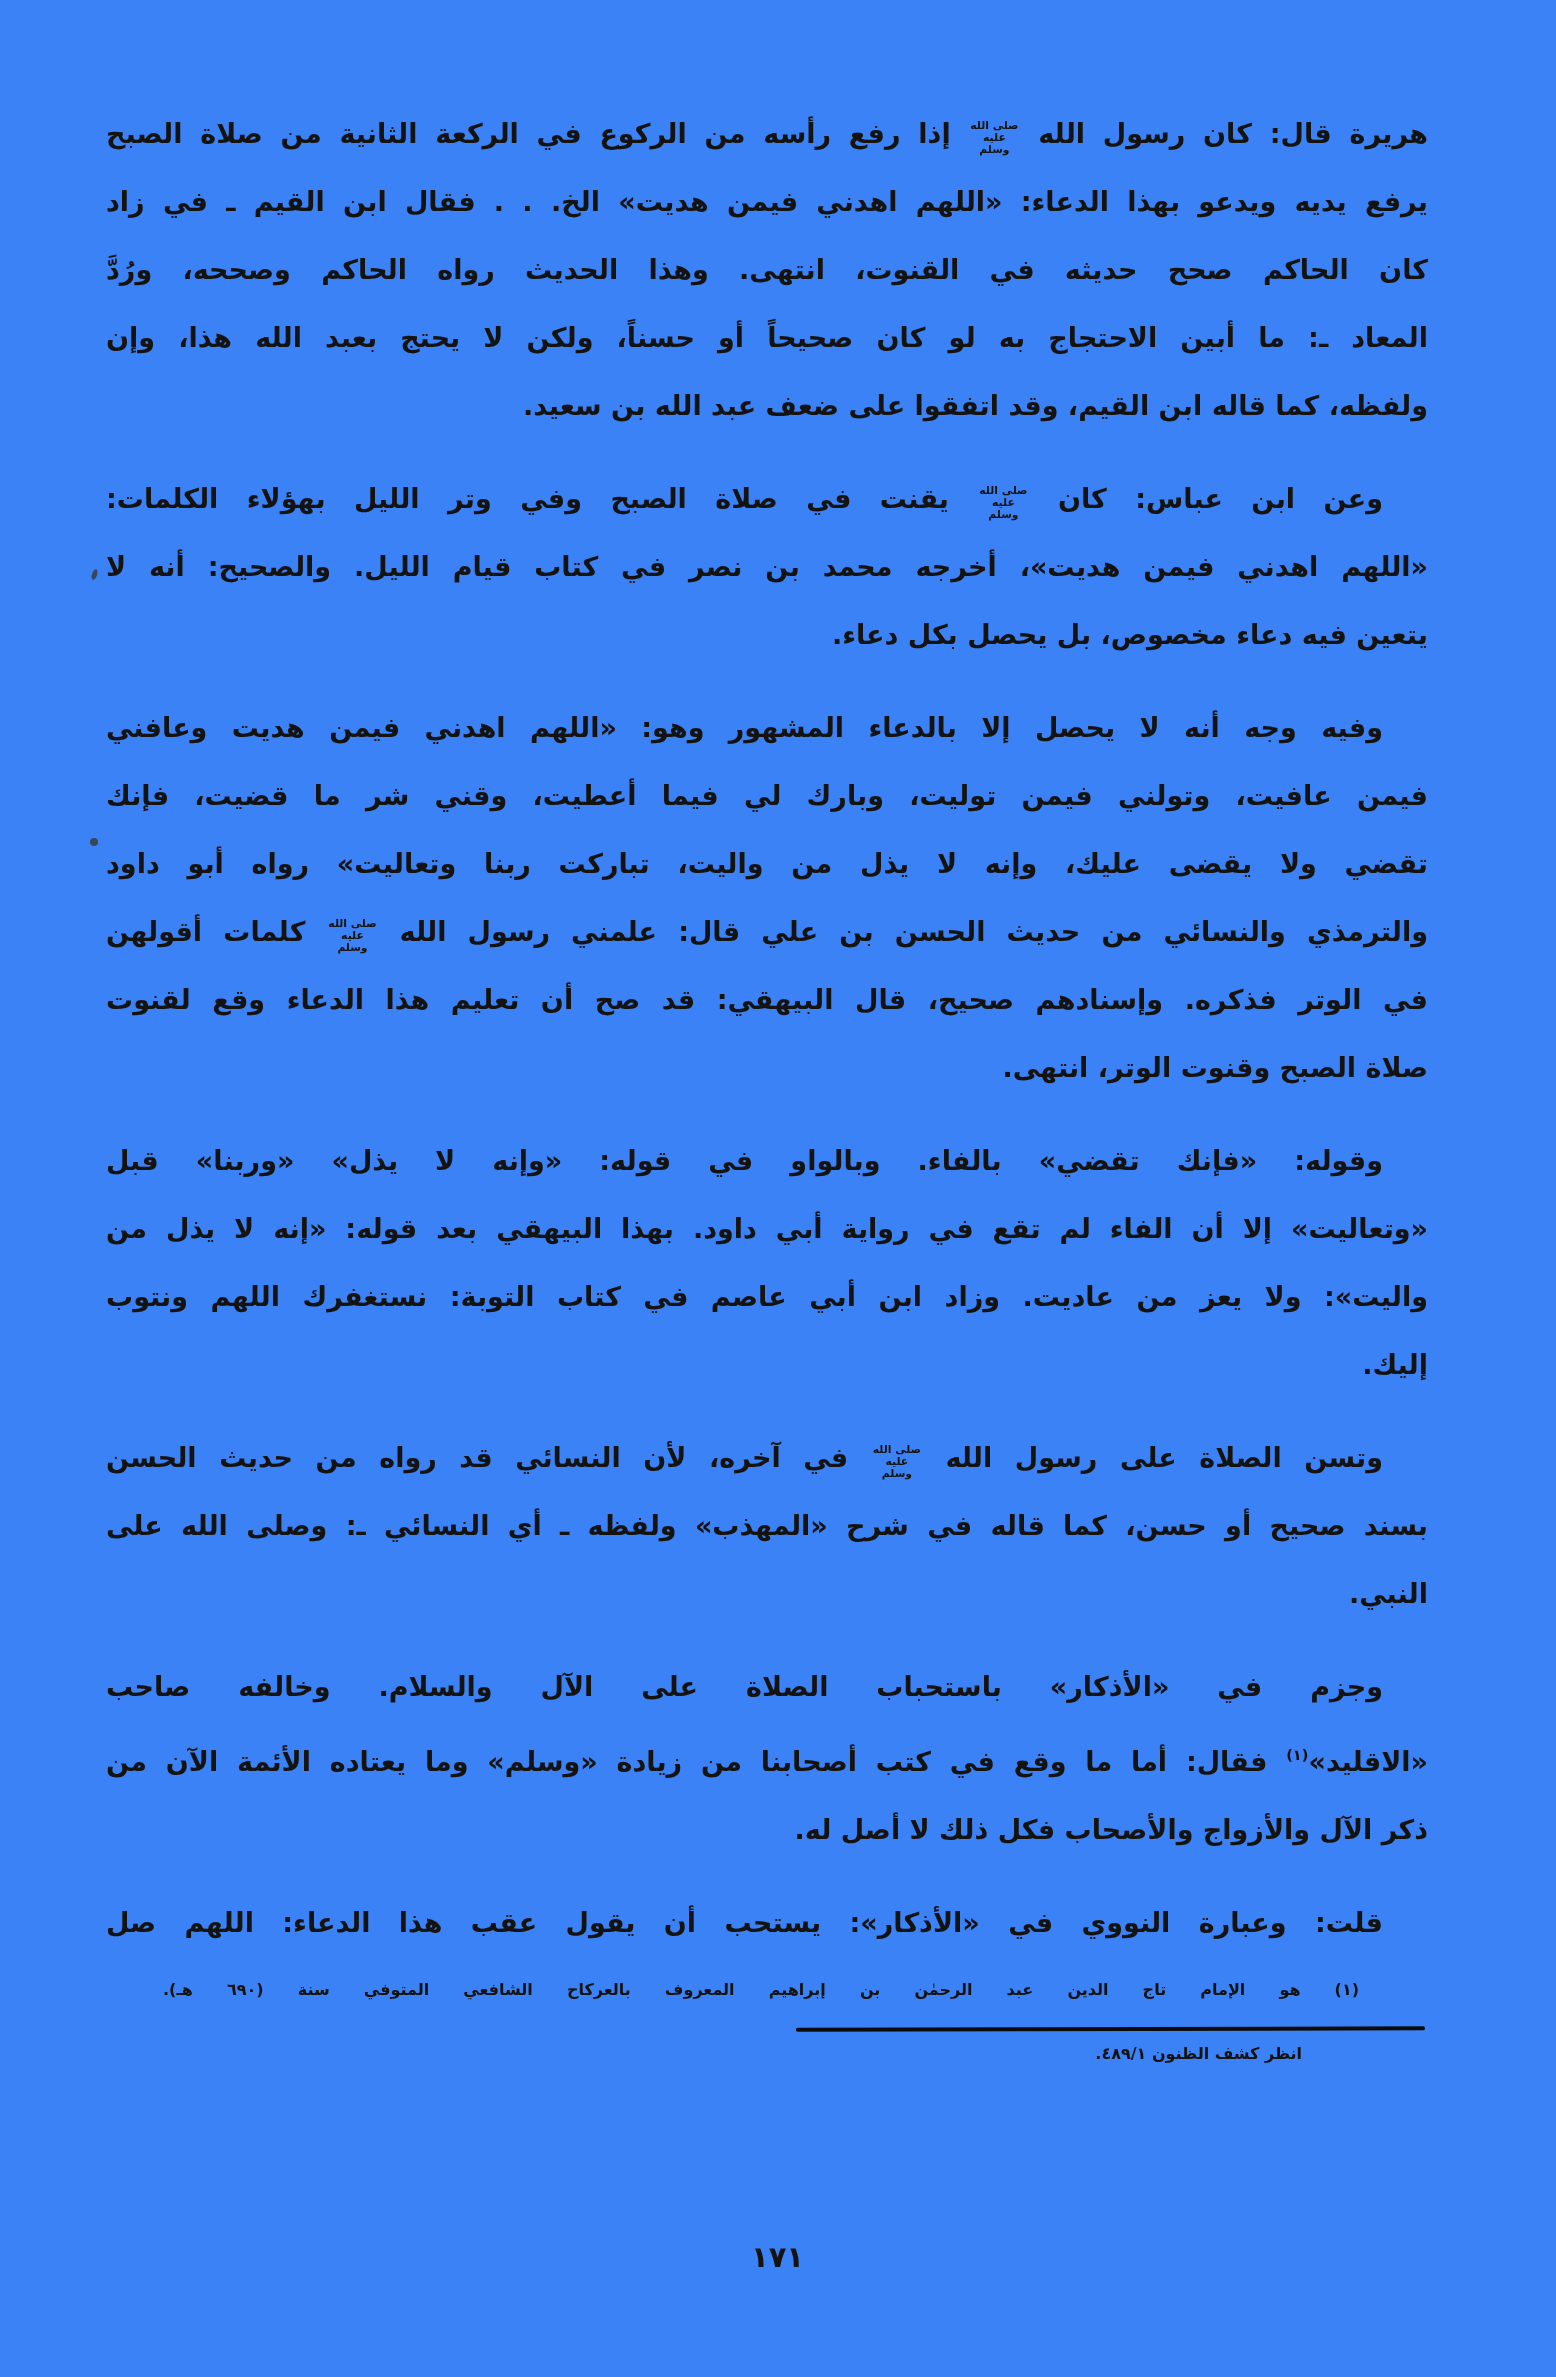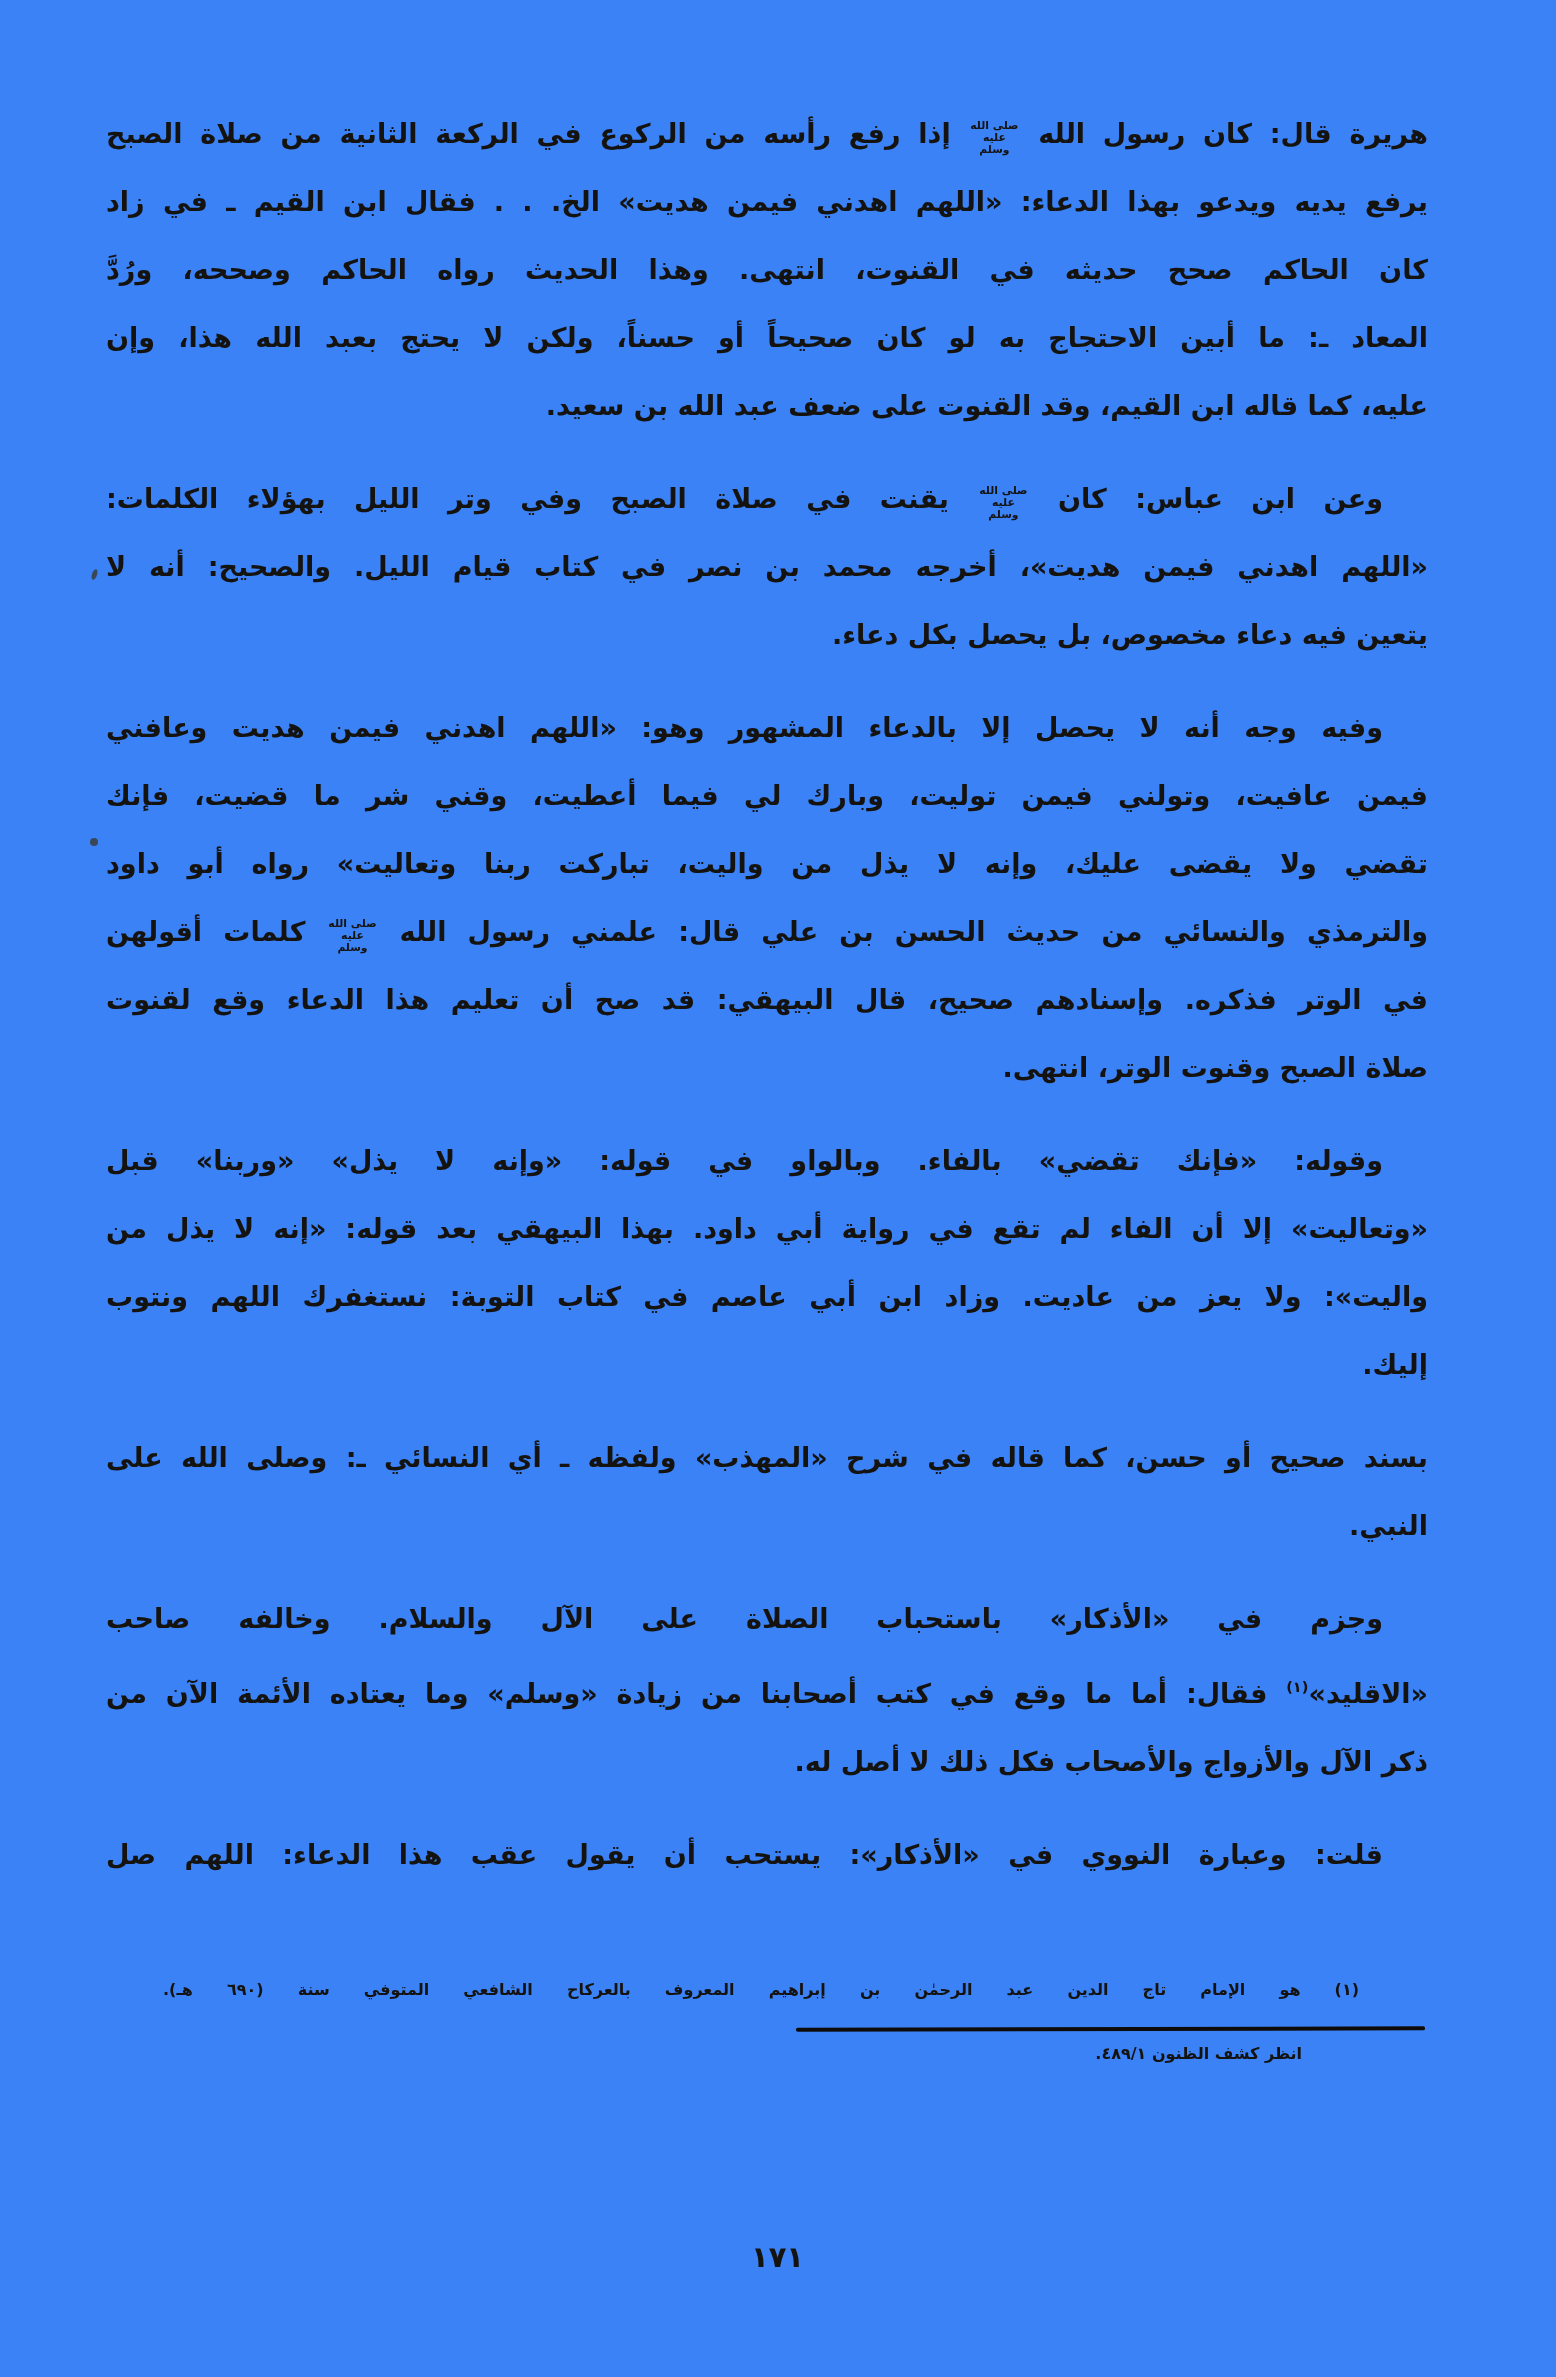--- a/index.html
+++ b/index.html
@@ -103,21 +103,21 @@
 </head>
 <body>
 
 <div class="page" id="page" style="background: #3b82f6; color: rgb(21, 19, 16);">
   <div class="body-text" id="body-text">
       <div class="para">
         <div class="line">هريرة قال: كان رسول الله <span class="saw">صلى الله عليه وسلم</span> إذا رفع رأسه من الركوع في الركعة الثانية من صلاة الصبح</div>
         <div class="line">يرفع يديه ويدعو بهذا الدعاء: «اللهم اهدني فيمن هديت» الخ. . . فقال ابن القيم ـ في زاد</div>
         <div class="line">كان الحاكم صحح حديثه في القنوت، انتهى. وهذا الحديث رواه الحاكم وصححه، ورُدَّ</div>
         <div class="line">المعاد ـ: ما أبين الاحتجاج به لو كان صحيحاً أو حسناً، ولكن لا يحتج بعبد الله هذا، وإن</div>
-        <div class="line end">عليه، كما قاله ابن القيم، وقد القنوت على ضعف عبد الله بن سعيد.</div>
+        <div class="line end">ولفظه، كما قاله ابن القيم، وقد اتفقوا على ضعف عبد الله بن سعيد.</div>
       </div>
       <div class="para">
         <div class="line indent">وعن ابن عباس: كان <span class="saw">صلى الله عليه وسلم</span> يقنت في صلاة الصبح وفي وتر الليل بهؤلاء الكلمات:</div>
         <div class="line">«اللهم اهدني فيمن هديت»، أخرجه محمد بن نصر في كتاب قيام الليل. والصحيح: أنه لا</div>
         <div class="line end">يتعين فيه دعاء مخصوص، بل يحصل بكل دعاء.</div>
       </div>
       <div class="para">
         <div class="line indent">وفيه وجه أنه لا يحصل إلا بالدعاء المشهور وهو: «اللهم اهدني فيمن هديت وعافني</div>
         <div class="line">فيمن عافيت، وتولني فيمن توليت، وبارك لي فيما أعطيت، وقني شر ما قضيت، فإنك</div>
         <div class="line">تقضي ولا يقضى عليك، وإنه لا يذل من واليت، تباركت ربنا وتعاليت» رواه أبو داود</div>
@@ -125,20 +125,21 @@
         <div class="line">في الوتر فذكره. وإسنادهم صحيح، قال البيهقي: قد صح أن تعليم هذا الدعاء وقع لقنوت</div>
         <div class="line end">صلاة الصبح وقنوت الوتر، انتهى.</div>
       </div>
       <div class="para">
         <div class="line indent">وقوله: «فإنك تقضي» بالفاء. وبالواو في قوله: «وإنه لا يذل» «وربنا» قبل</div>
         <div class="line">«وتعاليت» إلا أن الفاء لم تقع في رواية أبي داود. بهذا البيهقي بعد قوله: «إنه لا يذل من</div>
         <div class="line">واليت»: ولا يعز من عاديت. وزاد ابن أبي عاصم في كتاب التوبة: نستغفرك اللهم ونتوب</div>
         <div class="line end">إليك.</div>
       </div>
       <div class="para">
+        <div class="line indent">وتسن الصلاة على رسول الله <span class="saw">صلى الله عليه وسلم</span> في آخره، لأن النسائي قد رواه من حديث الحسن</div>
         <div class="line">بسند صحيح أو حسن، كما قاله في شرح «المهذب» ولفظه ـ أي النسائي ـ: وصلى الله على</div>
         <div class="line end">النبي.</div>
       </div>
       <div class="para">
         <div class="line indent">وجزم في «الأذكار» باستحباب الصلاة على الآل والسلام. وخالفه صاحب</div>
         <div class="line">«الاقليد»<span class="fnref">(١)</span> فقال: أما ما وقع في كتب أصحابنا من زيادة «وسلم» وما يعتاده الأئمة الآن من</div>
         <div class="line end">ذكر الآل والأزواج والأصحاب فكل ذلك لا أصل له.</div>
       </div>
       <div class="para">
         <div class="line indent">قلت: وعبارة النووي في «الأذكار»: يستحب أن يقول عقب هذا الدعاء: اللهم صل</div>

